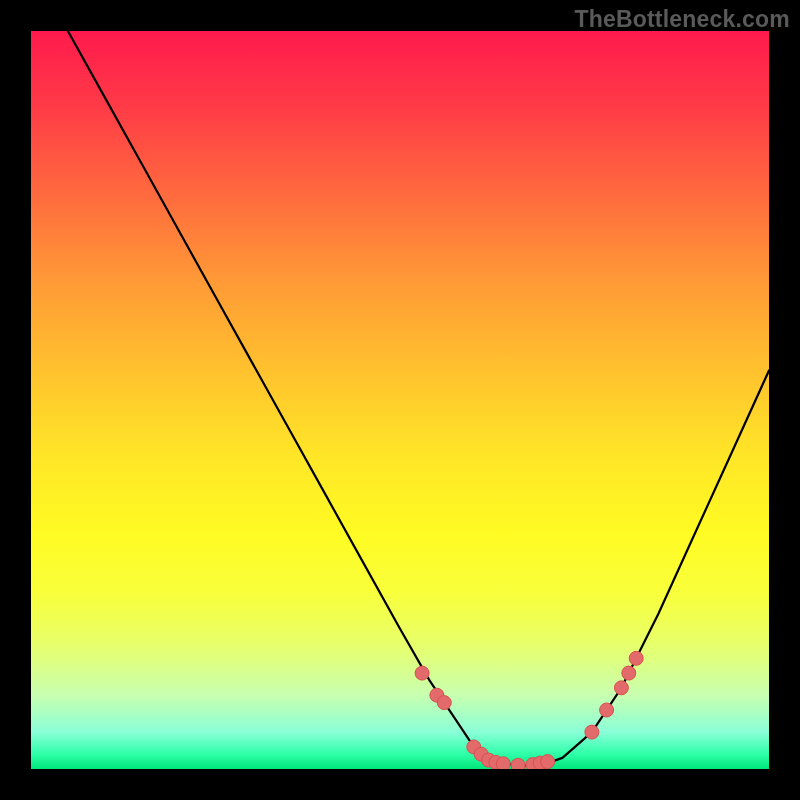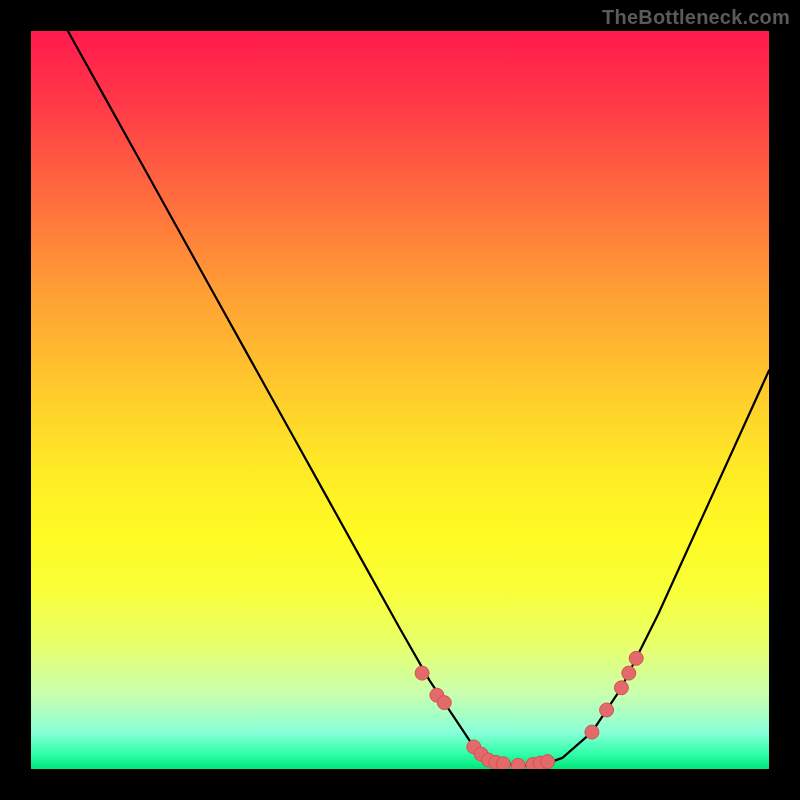--- a/index.html
+++ b/index.html
@@ -35,21 +35,21 @@
       #8affd8 95%,
       #2effa8 98%,
       #00e57a 100%
     );
   }
   .watermark {
     position: absolute;
     top: 6px;
     right: 10px;
     font-family: Arial, Helvetica, sans-serif;
-    font-size: 20px;
+    font-size: 23px;
     font-weight: 600;
     color: #5a5a5a;
     letter-spacing: 0.2px;
     user-select: none;
   }
   svg.curve {
     position: absolute;
     left: 0; top: 0;
     width: 100%; height: 100%;
   }

